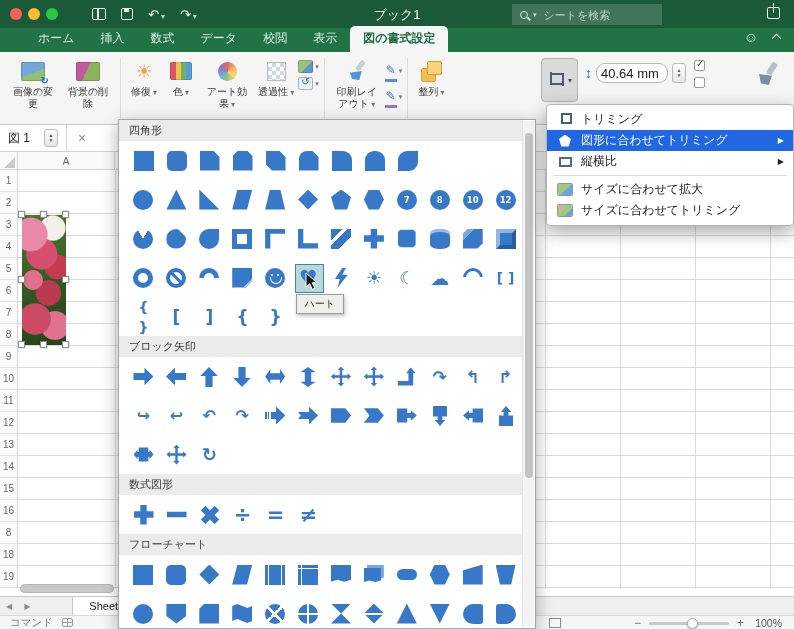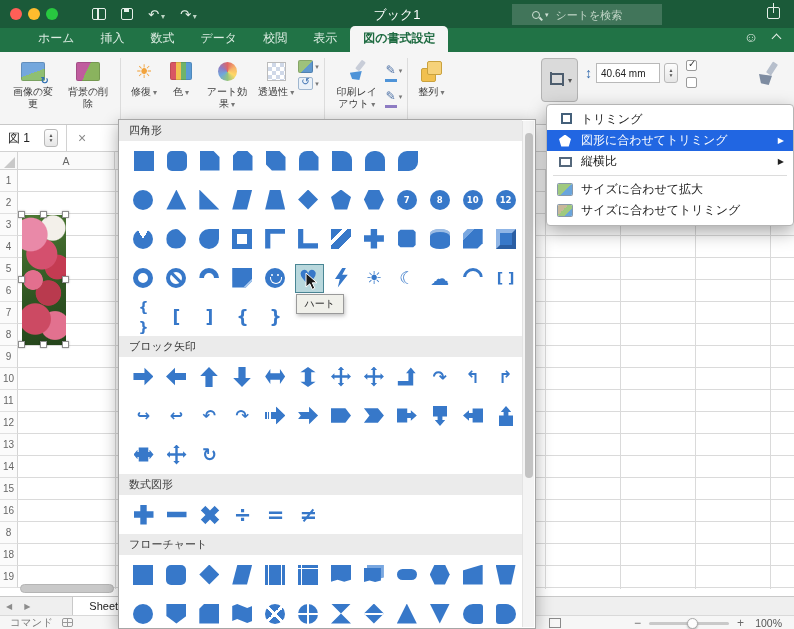--- a/index.html
+++ b/index.html
@@ -19,21 +19,21 @@
 .ti-grid{width:14px;height:12px;border:1.5px solid #e6efe8;border-radius:2px;position:relative}
 .ti-grid::after{content:"";position:absolute;left:4px;top:0;bottom:0;width:1.5px;background:#e6efe8}
 .ti-save{width:12px;height:12px;border:1.5px solid #e6efe8;border-radius:2px;position:relative}
 .ti-save::after{content:"";position:absolute;left:2px;top:-1px;width:5px;height:4px;background:#e6efe8}
 .ti-undo::before{content:"↶";color:#e6efe8;font-size:13px}
 .ti-redo::before{content:"↷";color:#e6efe8;font-size:13px}
 .ti-caret::after{content:"▾";color:#bcd4c4;font-size:8px;margin-left:2px}
 .tb-title{position:absolute;left:0;right:0;top:6px;text-align:center;color:#fff;
           font-size:13px;font-weight:400;pointer-events:none}
 .tb-search{position:absolute;right:132px;top:4px;width:150px;height:21px;background:rgba(255,255,255,.17);
-           border-radius:0;display:flex;align-items:center;padding:0 20px;gap:5px}
+           border-radius:0;display:flex;align-items:center;padding:0 8px;gap:5px}
 .ti-mag{width:8px;height:8px;border:1.5px solid #cfe0d4;border-radius:50%;position:relative;flex:0 0 auto}
 .ti-mag::after{content:"";position:absolute;left:6px;top:6px;width:4px;height:1.5px;background:#cfe0d4;transform:rotate(45deg)}
 .srch-caret{color:#cfe0d4;font-size:7px}
 .tb-search input{background:transparent;border:none;outline:none;color:#eaf2ec;font-size:11px;width:100%;
                  font-family:inherit}
 .tb-search input::placeholder{color:#c4d7c9}
 .ti-share{position:absolute;right:14px;top:7px;width:13px;height:12px;border:1.5px solid #e6efe8;border-radius:2px}
 .ti-share::before{content:"";position:absolute;left:4.5px;top:-5px;width:1.5px;height:10px;background:#e6efe8}
 
 
@@ -84,21 +84,21 @@
 .icx-crop{position:relative;width:17px;height:17px}
 .icx-crop::before{content:"";position:absolute;left:3px;top:0;width:11px;height:11px;border-left:2px solid #4d5d6e;border-bottom:2px solid #4d5d6e}
 .icx-crop::after{content:"";position:absolute;right:0;bottom:3px;width:11px;height:11px;border-right:2px solid #4d5d6e;border-top:2px solid #4d5d6e}
 
 .rb-size{position:absolute;left:541px;top:6px;display:flex;gap:7px;align-items:flex-start}
 .crop-btn{background:#dadada;border:1px solid #b3b3b3;border-radius:4px;padding:6px 5px;height:44px;
           display:flex;align-items:center;gap:4px}
 .caret{font-size:8px;color:#555}
 .frow{display:flex;align-items:center;gap:4px}
 .icx-updown::before{content:"↕";font-size:14px;color:#3a6fb0;font-weight:700}
-input.sizefield{width:64px;height:20px;border:1px solid #b9b9b9;border-radius:0;font-size:10px;
+input.sizefield{width:72px;height:20px;border:1px solid #b9b9b9;border-radius:9px;font-size:13px;
                 padding:0 4px;color:#222;background:#fff;font-family:inherit}
 .stepper{width:14px;height:20px;border:1px solid #b9b9b9;border-radius:3px;background:linear-gradient(#fdfdfd,#e6e6e6);
          display:flex;flex-direction:column;align-items:center;justify-content:center;line-height:5px}
 .stepper span{font-size:5px;color:#555}
 .cbcol{display:flex;flex-direction:column;gap:6px;margin-left:4px;padding-top:2px}
 .cb{width:11px;height:11px;border:1px solid #9a9a9a;background:#fff;border-radius:2px;position:relative}
 .cb.checked::after{content:"✓";position:absolute;left:1px;top:-3px;font-size:10px;color:#3c3c3c}
 .painter{position:absolute;right:12px;top:10px;width:26px;height:26px}
 .painter::before{content:"";position:absolute;left:13px;top:0;width:6px;height:13px;background:#b7bfcc;transform:rotate(33deg);border-radius:1px}
 .painter::after{content:"";position:absolute;left:3px;top:12px;width:13px;height:11px;background:#7e8ca1;clip-path:polygon(0 0,100% 15%,75% 100%,15% 85%)}

